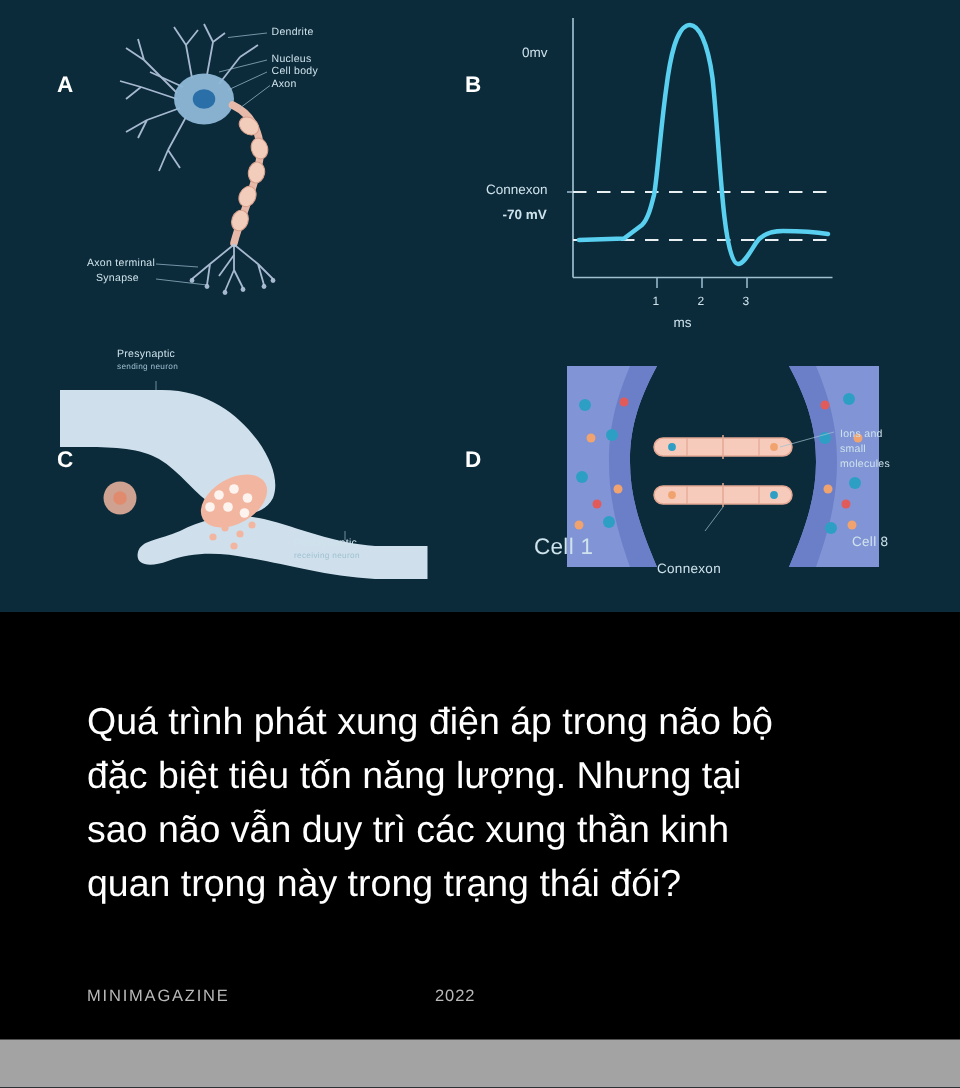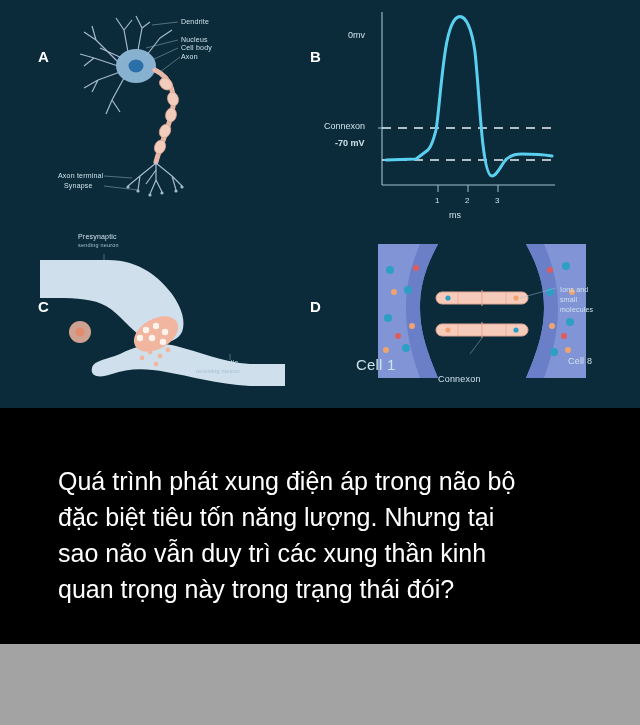--- a/index.html
+++ b/index.html
@@ -70,21 +70,21 @@
     color: #cfe3ec;
     font-size: 8px;
   }
 
   
   .caption {
     position: absolute;
     left: 0;
     top: 408px;
     width: 640px;
-    height: 236px;
+    height: 285px;
     background: #000000;
   }
   .caption-text {
     position: absolute;
     left: 58px;
     top: 55px;
     width: 480px;
     color: #ffffff;
     font-size: 25px;
     line-height: 36px;
@@ -311,15 +311,19 @@
     </div>
 
     <div class="panel-letter letter-a">A</div>
     <div class="panel-letter letter-b">B</div>
     <div class="panel-letter letter-c">C</div>
     <div class="panel-letter letter-d">D</div>
   </div>
 
   <div class="caption">
     <div class="caption-text">Quá trình phát xung điện áp trong não bộ đặc biệt tiêu tốn năng lượng. Nhưng tại sao não vẫn duy trì các xung thần kinh quan trọng này trong trạng thái đói?</div>
+    <div class="footer">
+      <div class="footer-brand">MINIMAGAZINE</div>
+      <div class="footer-year">2022</div>
+    </div>
   </div>
 
 </div>
 
 </body></html>

